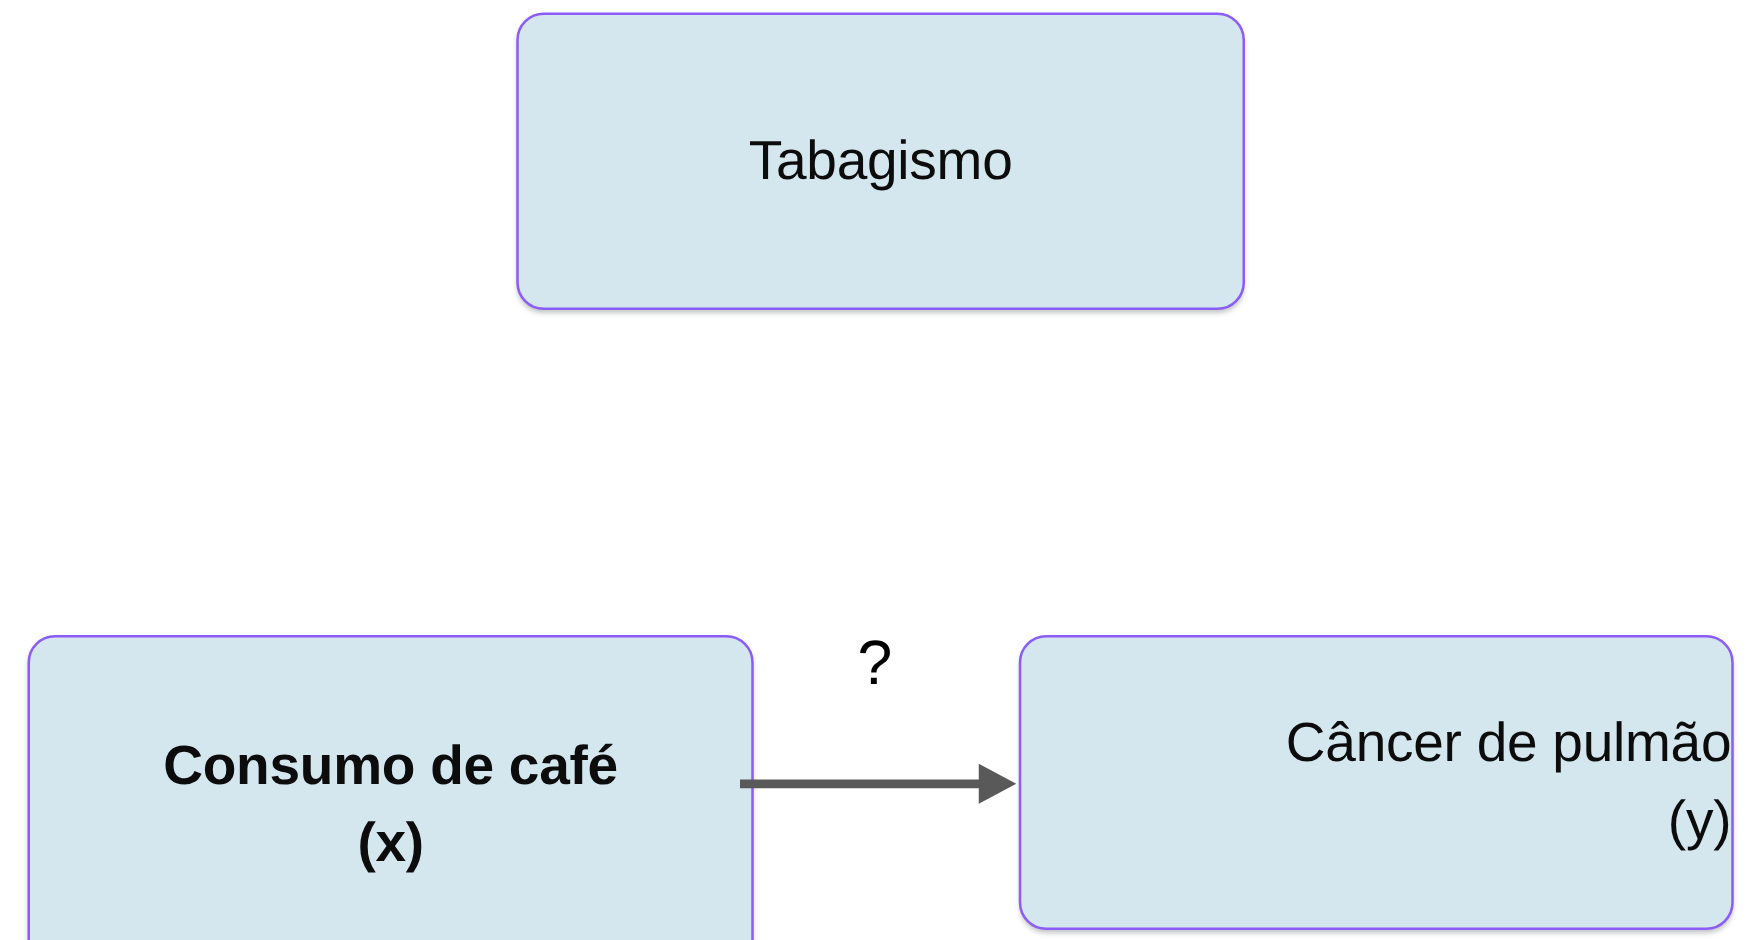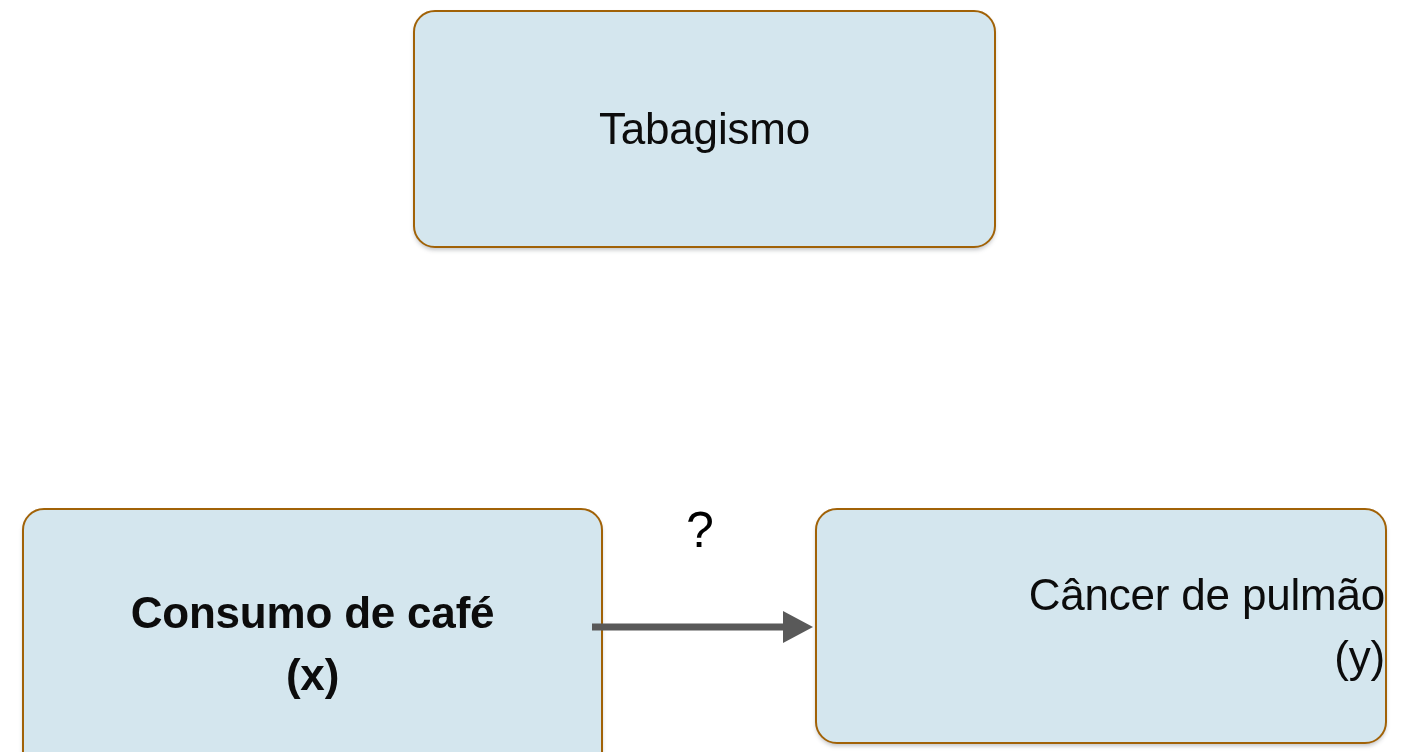--- a/index.html
+++ b/index.html
@@ -16,21 +16,21 @@
     height: 752px;
     background: #ffffff;
     overflow: hidden;
   }
 
   
   .node {
     position: absolute;
     box-sizing: border-box;
     background: #d4e6ee;
-    border: 2px solid #a16207;
+    border: 2px solid #8b5cf6;
     border-radius: 22px;
     box-shadow: 0 3px 4px -1px rgba(120,125,130,0.45);
     display: flex;
     flex-direction: column;
     align-items: center;
     justify-content: center;
     text-align: center;
     color: #0c0c0c;
     font-size: 44px;
     line-height: 62px;

